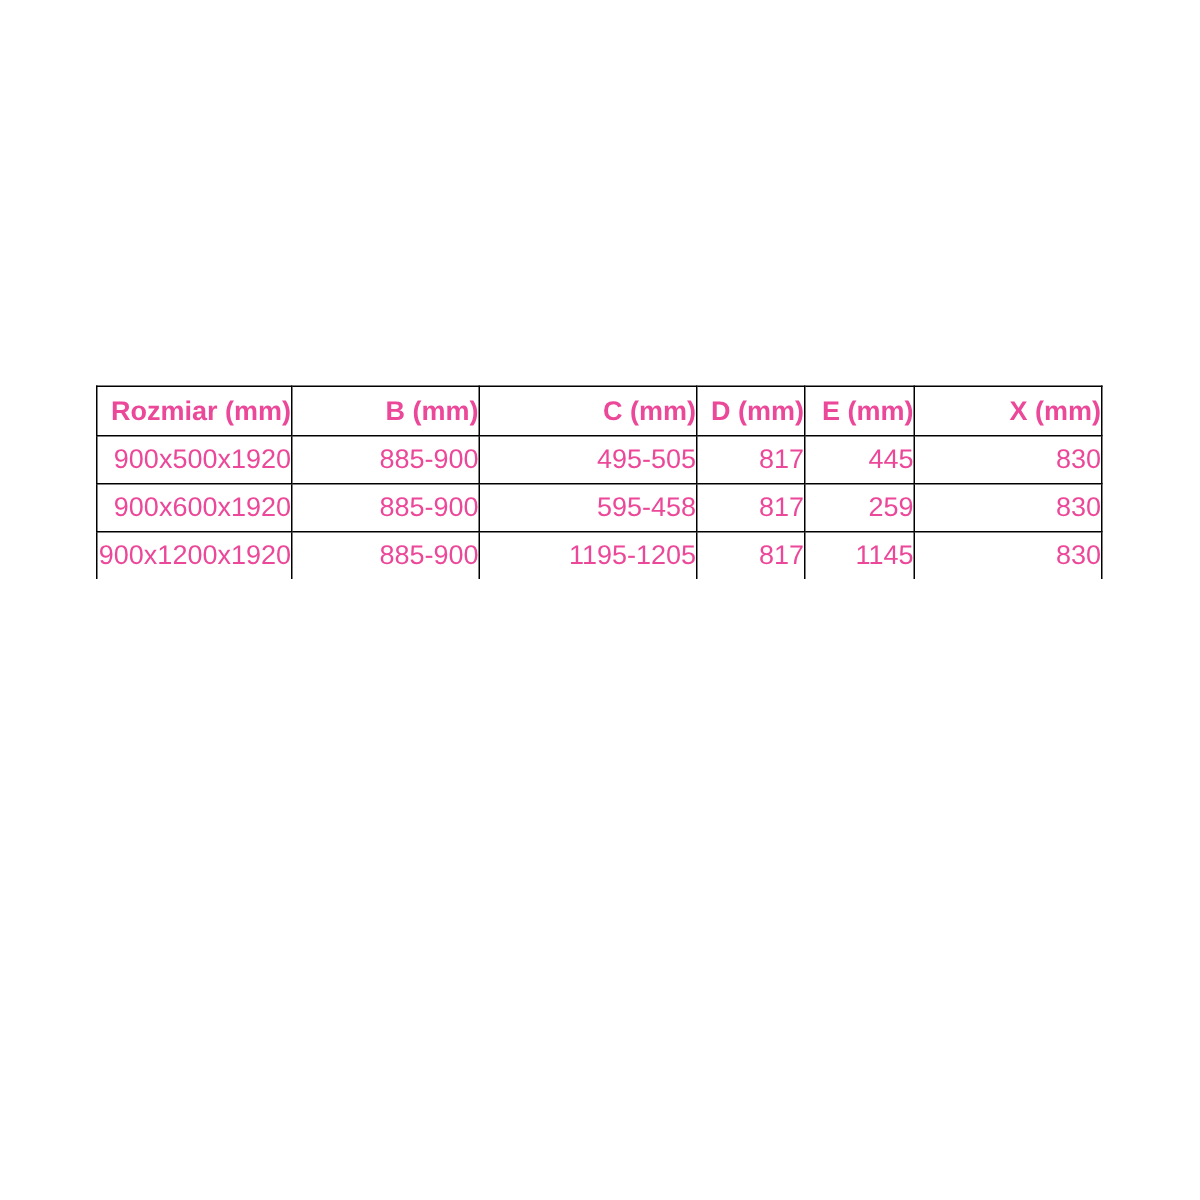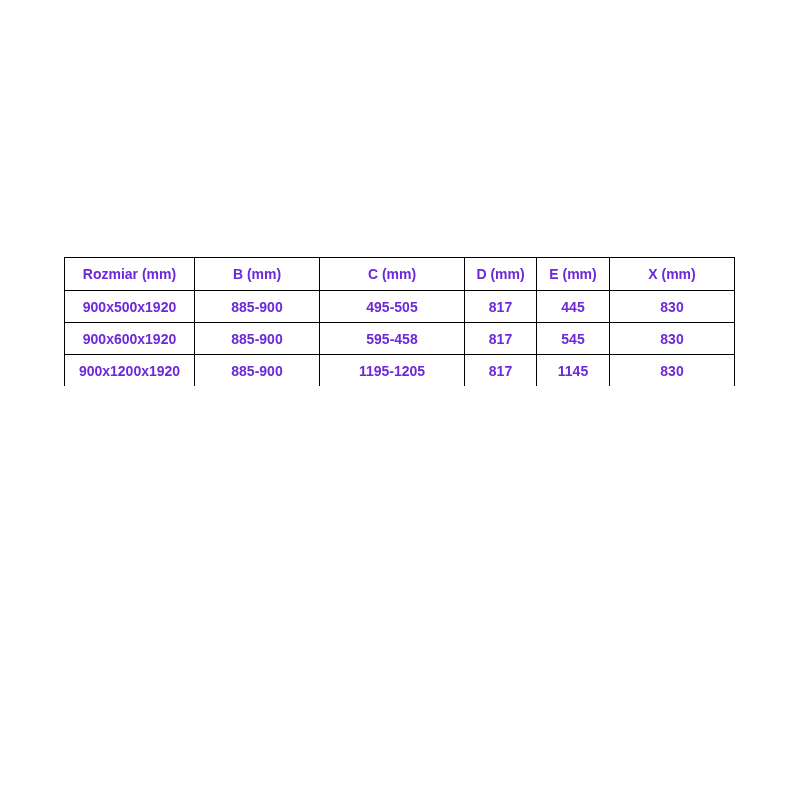--- a/index.html
+++ b/index.html
@@ -20,34 +20,34 @@
     left: 64px;
   }
   table.size-table {
     border-collapse: collapse;
     table-layout: fixed;
     background: #ffffff;
   }
   table.size-table th,
   table.size-table td {
     border: 1px solid #000000;
-    text-align: center;
+    text-align: right;
     vertical-align: middle;
-    color: #6d28d9;
-    font-size: 14px;
+    color: #ec4899;
+    font-size: 18px;
     padding: 0;
     white-space: nowrap;
     overflow: hidden;
   }
   table.size-table th {
     font-weight: bold;
     height: 32px;
   }
   table.size-table td {
-    font-weight: bold;
+    font-weight: normal;
     height: 31px;
   }
   
   table.size-table tbody tr:last-child td {
     border-bottom: none;
   }
   col.c-rozmiar { width: 130px; }
   col.c-b { width: 125px; }
   col.c-c { width: 145px; }
   col.c-d { width: 72px; }
@@ -84,21 +84,21 @@
           <td>495-505</td>
           <td>817</td>
           <td>445</td>
           <td>830</td>
         </tr>
         <tr>
           <td>900x600x1920</td>
           <td>885-900</td>
           <td>595-458</td>
           <td>817</td>
-          <td>545</td>
+          <td>259</td>
           <td>830</td>
         </tr>
         <tr>
           <td>900x1200x1920</td>
           <td>885-900</td>
           <td>1195-1205</td>
           <td>817</td>
           <td>1145</td>
           <td>830</td>
         </tr>

